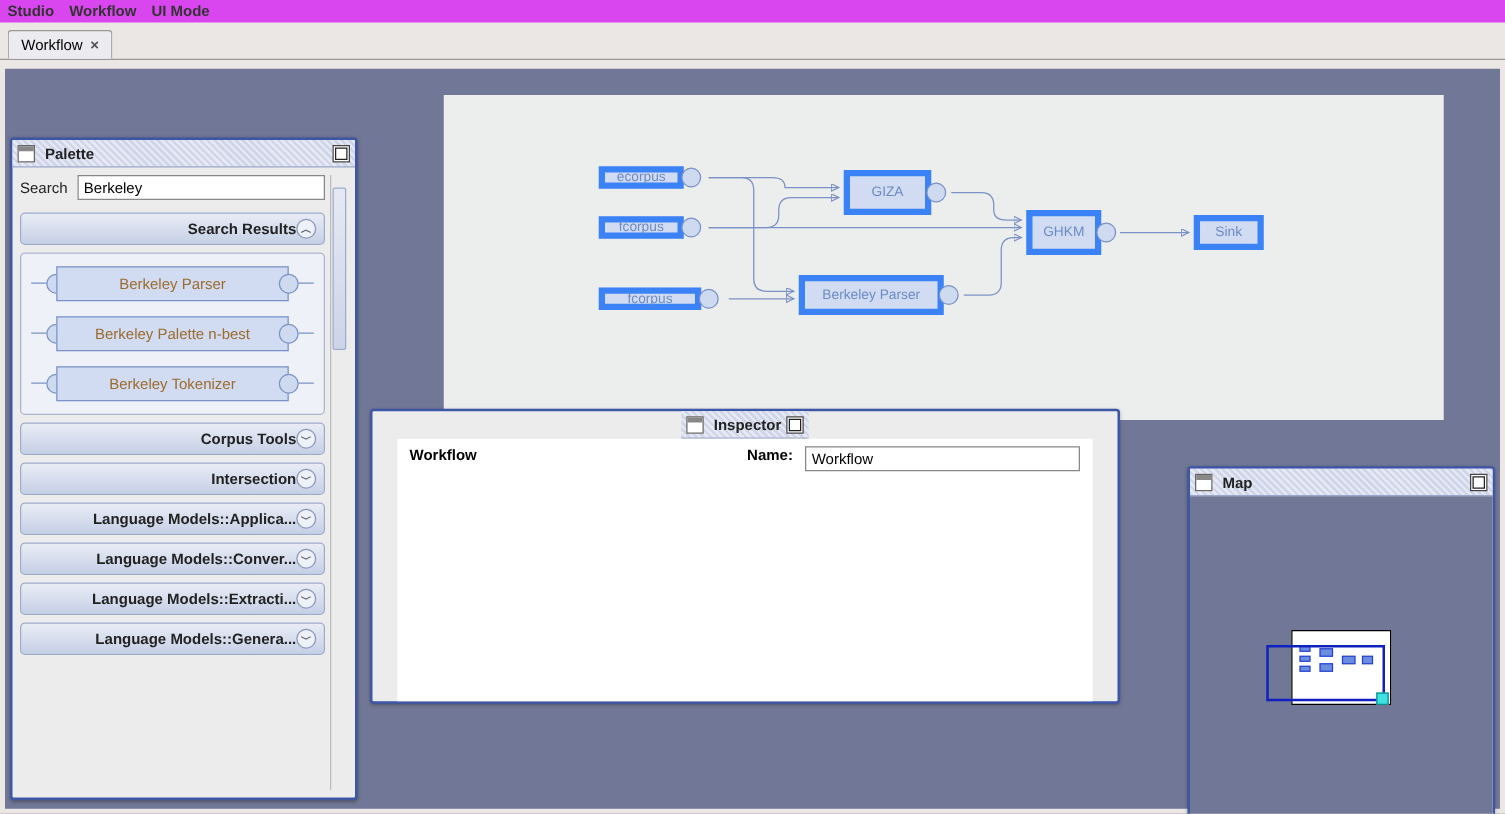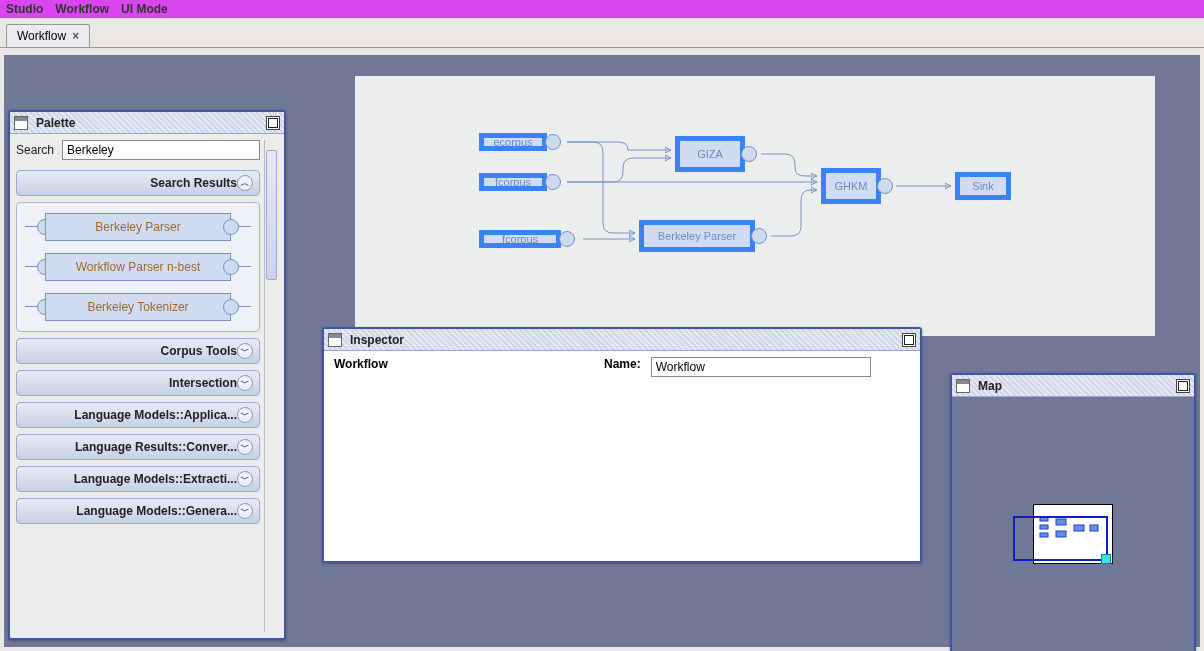--- a/index.html
+++ b/index.html
@@ -171,21 +171,21 @@
         <div class="palette-item">
           <div class="lstub"></div>
             <div class="lport"></div>
           <div class="pnode">Berkeley Parser</div>
           <div class="rport"></div>
             <div class="rstub"></div>
         </div>
         <div class="palette-item">
           <div class="lstub"></div>
             <div class="lport"></div>
-          <div class="pnode">Workflow Parser n-best</div>
+          <div class="pnode">Berkeley Palette n-best</div>
           <div class="rport"></div>
             <div class="rstub"></div>
         </div>
         <div class="palette-item">
           <div class="lstub"></div>
             <div class="lport"></div>
           <div class="pnode">Berkeley Tokenizer</div>
           <div class="rport"></div>
             <div class="rstub"></div>
         </div>
@@ -197,39 +197,39 @@
       </div>
       <div class="category-header">
         <span>Intersection</span>
         <span class="chev">﹀</span>
       </div>
       <div class="category-header">
         <span>Language Models::Applica...</span>
         <span class="chev">﹀</span>
       </div>
       <div class="category-header">
-        <span>Language Results::Conver...</span>
+        <span>Language Models::Conver...</span>
         <span class="chev">﹀</span>
       </div>
       <div class="category-header">
         <span>Language Models::Extracti...</span>
         <span class="chev">﹀</span>
       </div>
       <div class="category-header">
         <span>Language Models::Genera...</span>
         <span class="chev">﹀</span>
       </div>
     </div>
     <div class="palette-scrollbar">
       <div class="thumb"></div>
     </div>
   </div>
 </div>
 
-<div class="panel" style="left:322px; top:327px; width:600px; height:236px;">
+<div class="panel" style="left:296px; top:327px; width:600px; height:236px;align-items:center;">
   <div class="panel-titlebar">
     <span class="win-icon"></span>
     <span class="title">Inspector</span>
     <span class="max-btn"></span>
   </div>
   <div class="inspector-body">
     <div class="inspector-left">Workflow</div>
     <div class="inspector-right">
       <label>Name:</label>
       <input type="text" value="Workflow" style="">

